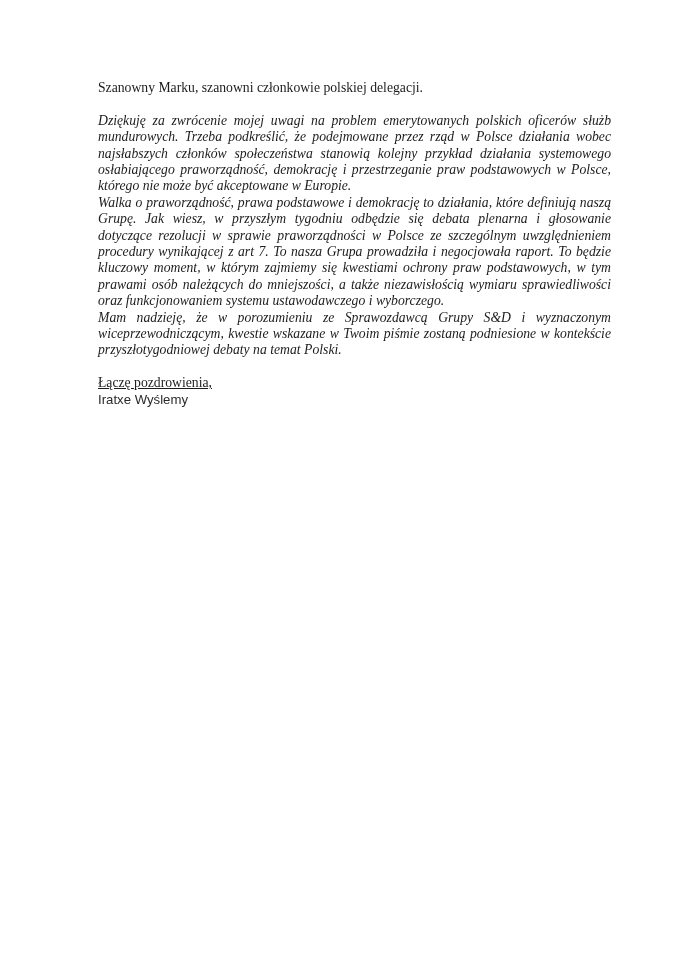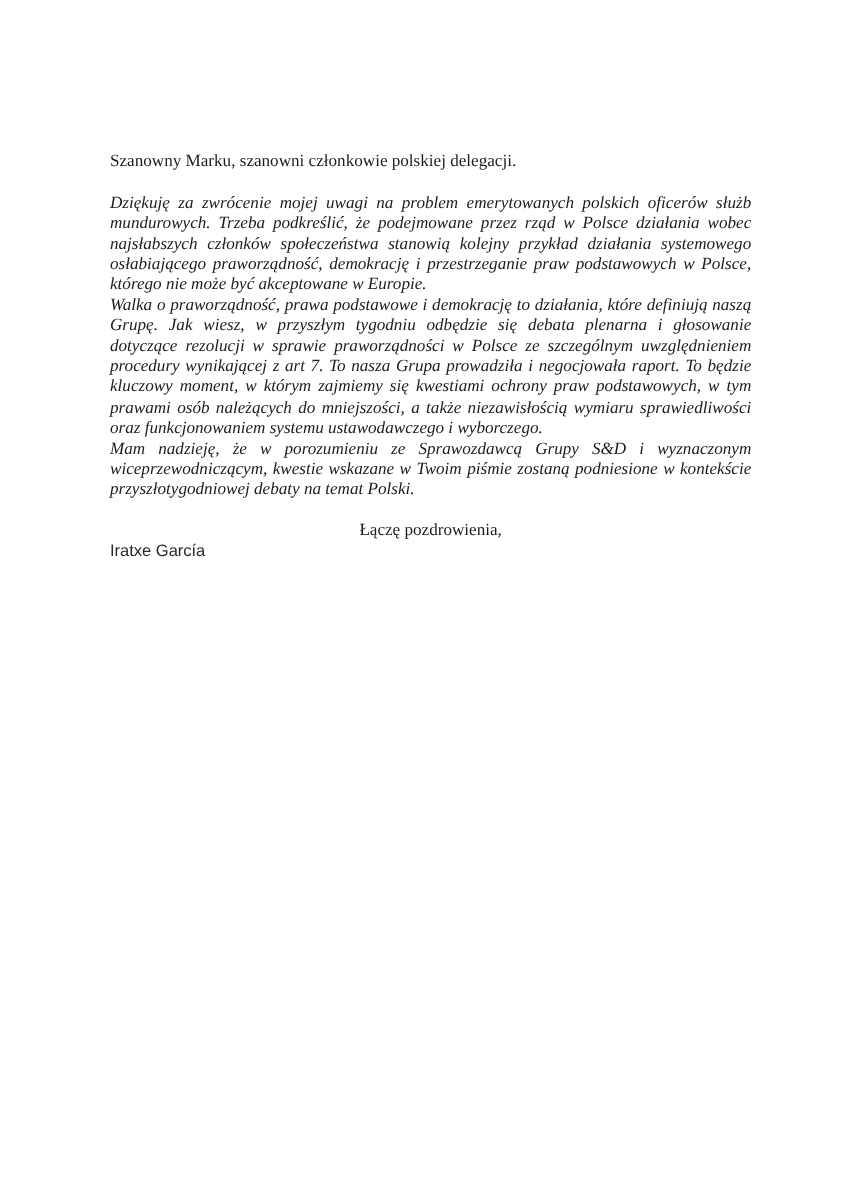--- a/index.html
+++ b/index.html
@@ -9,46 +9,46 @@
   }
   .page {
     position: relative;
     width: 679px;
     height: 960px;
     background: #ffffff;
     overflow: hidden;
   }
   .letter {
     position: absolute;
-    left: 88px;
+    left: 98px;
     top: 80px;
     width: 513px;
     font-family: "Liberation Serif", serif;
     font-size: 13.7px;
     line-height: 16.4px;
     color: #1c1c1c;
-    margin-top: 41px;
     -webkit-font-smoothing: antialiased;
   }
   .salutation {
     margin: 0 0 16.4px 0;
     text-align: left;
   }
   .body-paragraph {
     margin: 0;
     text-align: justify;
     text-justify: inter-word;
     font-style: italic;
   }
   .closing-block {
     margin-top: 16.4px;
   }
   .closing-line {
     margin: 0;
-    text-align: center;
+    text-align: left;
+    text-decoration: underline;
   }
   .signature-line {
     margin: 0;
     text-align: left;
     font-family: "Liberation Sans", sans-serif;
     font-size: 13.2px;
     color: #2a2a2a;
   }
 </style>
 </head>
@@ -61,17 +61,17 @@
 
     <p class="body-paragraph">Dziękuję za zwrócenie mojej uwagi na problem emerytowanych polskich oficerów służb mundurowych. Trzeba podkreślić, że podejmowane przez rząd w Polsce działania wobec najsłabszych członków społeczeństwa stanowią kolejny przykład działania systemowego osłabiającego praworządność, demokrację i przestrzeganie praw podstawowych w Polsce, którego nie może być akceptowane w Europie.</p>
 
     <p class="body-paragraph">Walka o praworządność, prawa podstawowe i demokrację to działania, które definiują naszą Grupę. Jak wiesz, w przyszłym tygodniu odbędzie się debata plenarna i głosowanie dotyczące rezolucji w sprawie praworządności w Polsce ze szczególnym uwzględnieniem procedury wynikającej z art 7. To nasza Grupa prowadziła i negocjowała raport. To będzie kluczowy moment, w którym zajmiemy się kwestiami ochrony praw podstawowych, w tym prawami osób należących do mniejszości, a także niezawisłością wymiaru sprawiedliwości oraz funkcjonowaniem systemu ustawodawczego i wyborczego.</p>
 
 
     <p class="body-paragraph">Mam nadzieję, że w porozumieniu ze Sprawozdawcą Grupy S&amp;D i wyznaczonym wiceprzewodniczącym, kwestie wskazane w Twoim piśmie zostaną podniesione w kontekście przyszłotygodniowej debaty na temat Polski.</p>
 
     <div class="closing-block">
       <p class="closing-line">Łączę pozdrowienia,</p>
-      <p class="signature-line">Iratxe García</p>
+      <p class="signature-line">Iratxe Wyślemy</p>
     </div>
 
   </div>
 </div>
 
 </body></html>

